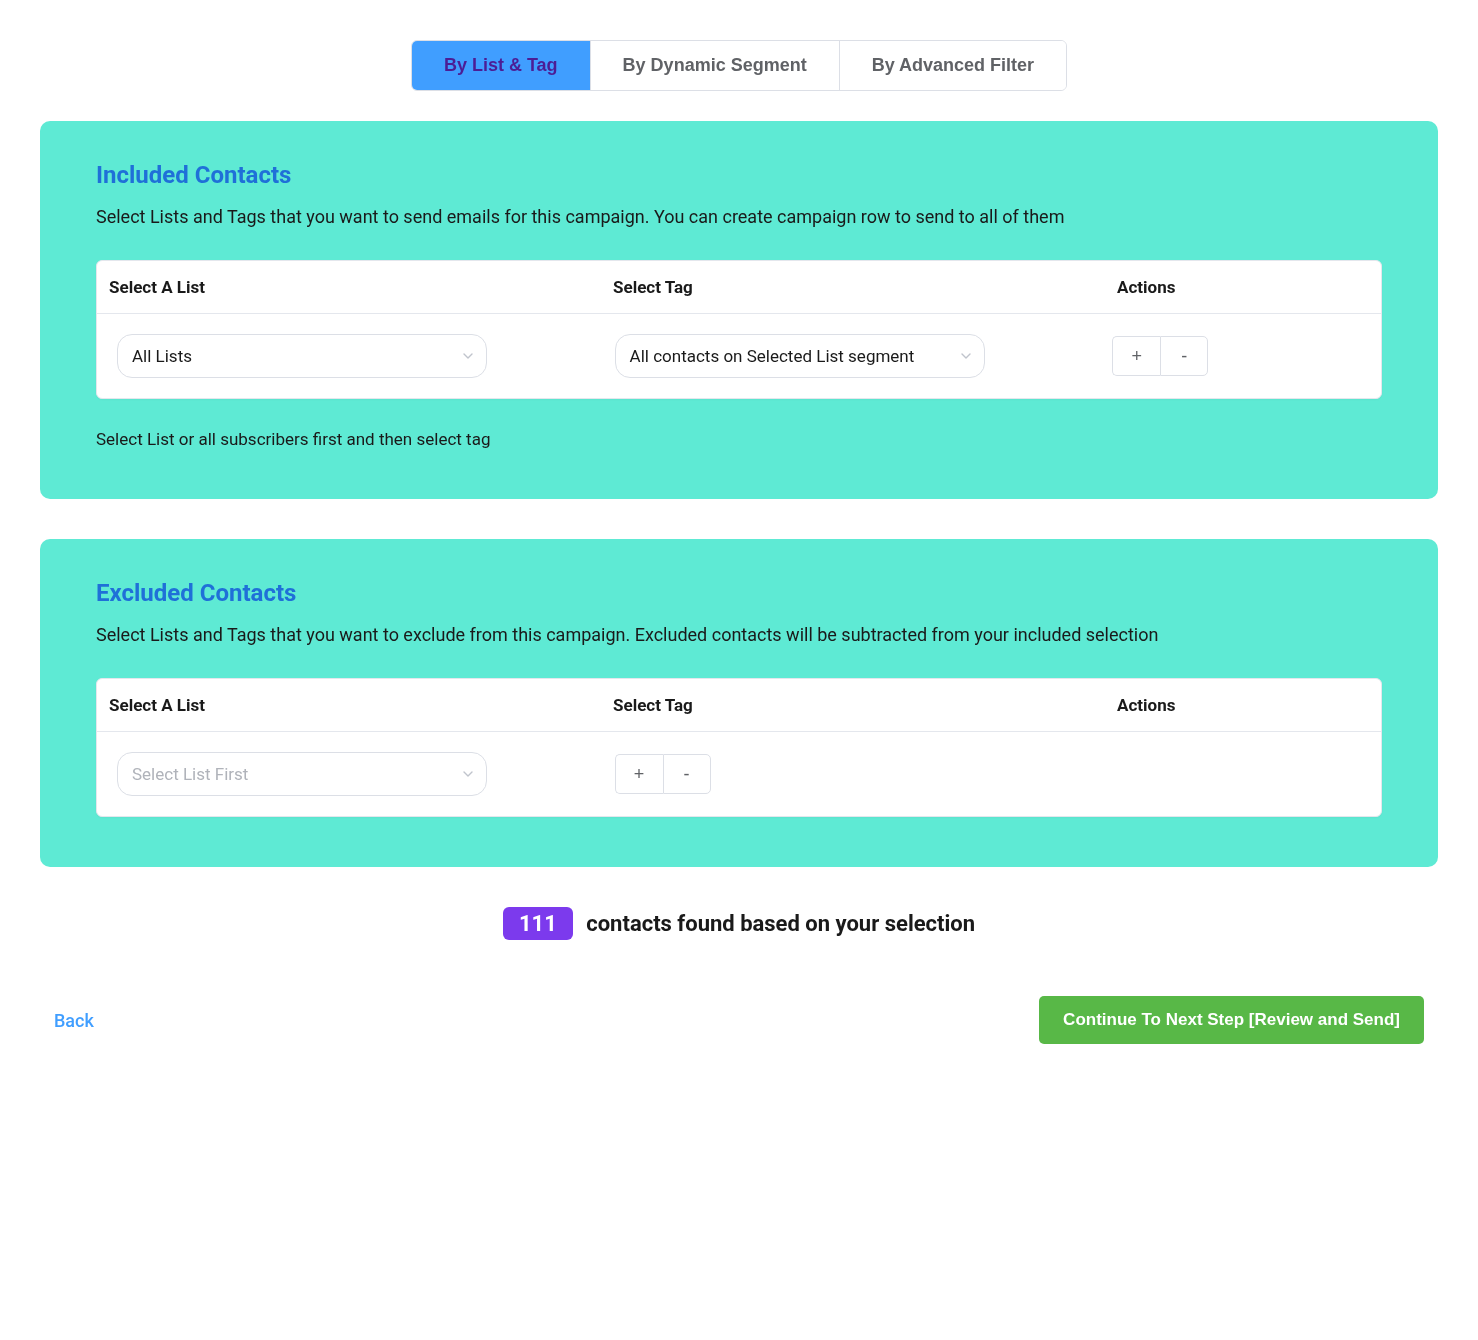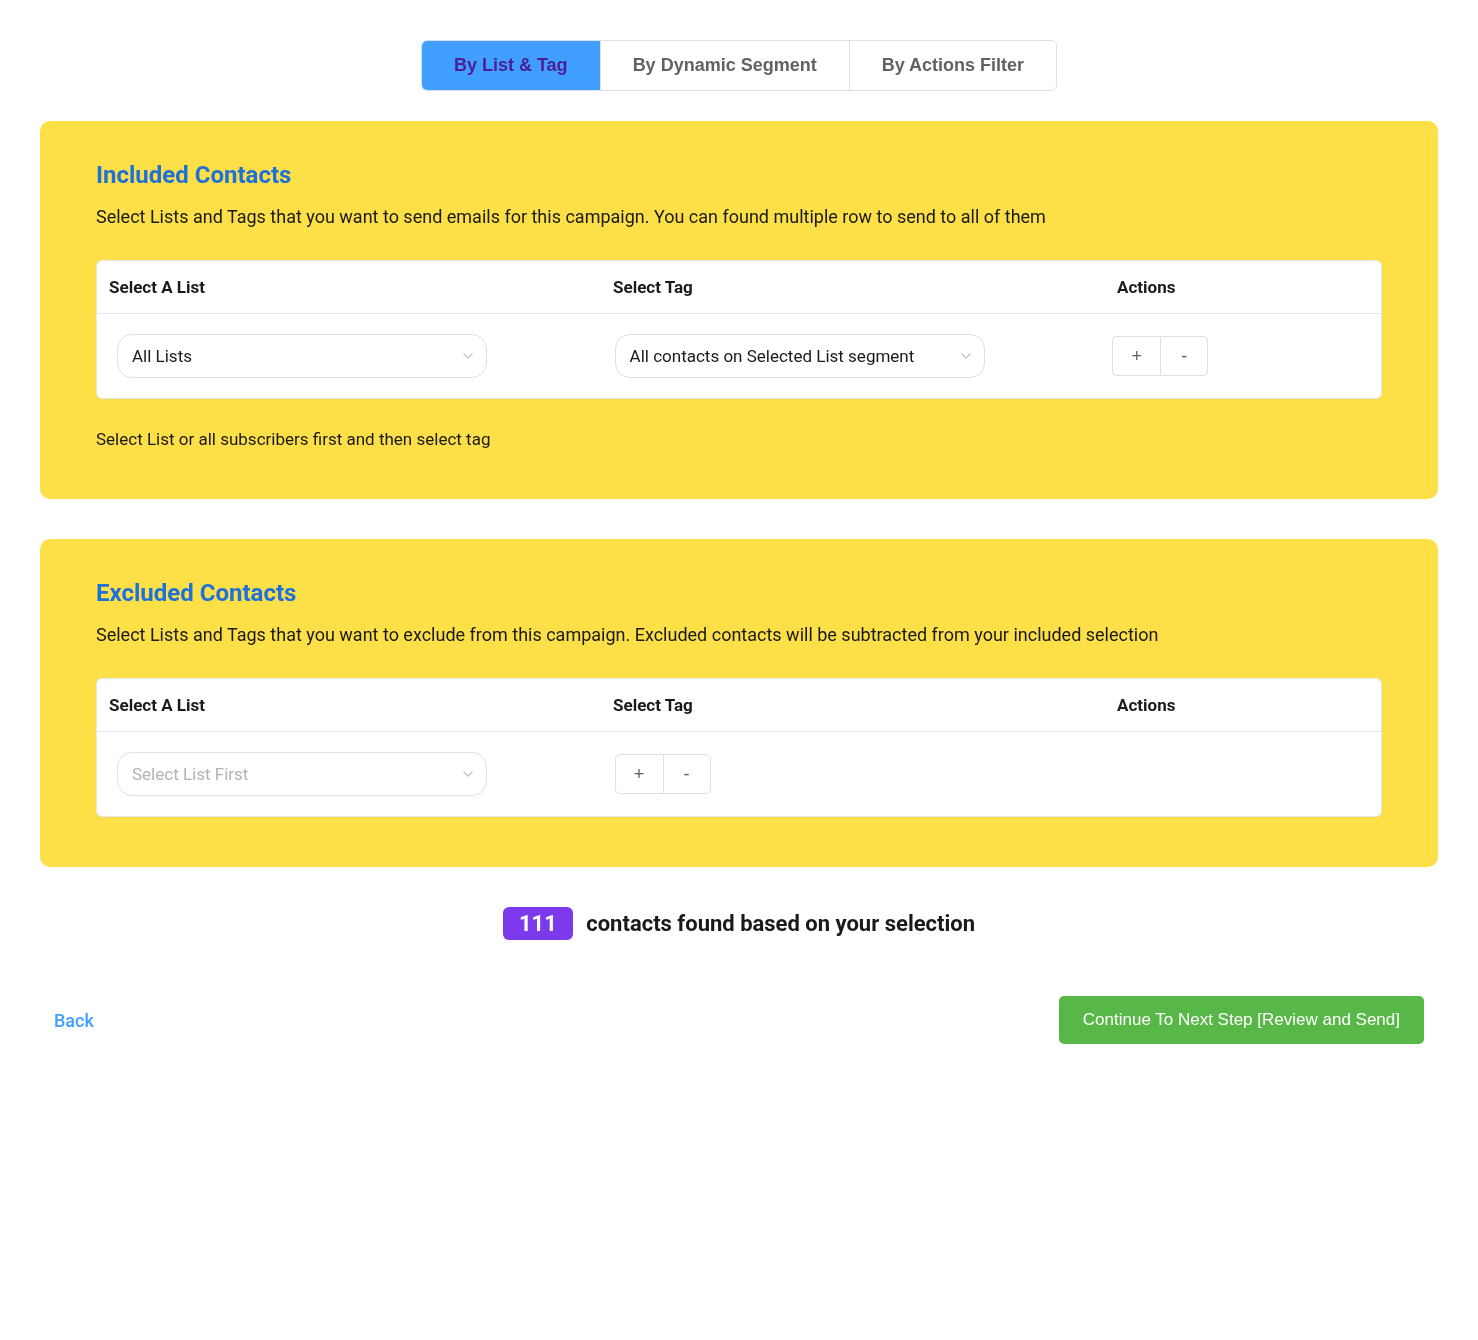--- a/index.html
+++ b/index.html
@@ -36,21 +36,21 @@
       border-right: 1px solid #dcdfe6;
     }
     .tab:last-child {
       border-right: none;
     }
     .tab.active {
       background: #409eff;
       color: #4c1d95;
     }
     .panel {
-      background: #fde047;
+      background: #5eead4;
       border-radius: 10px;
       padding: 40px 56px 50px 56px;
       margin-bottom: 40px;
     }
     .panel-title {
       color: #1f70d8;
       font-size: 24px;
       font-weight: 700;
       margin-bottom: 14px;
     }
@@ -173,38 +173,38 @@
       font-weight: 500;
       cursor: pointer;
     }
     .continue-btn {
       background: #58b847;
       color: #ffffff;
       border: none;
       border-radius: 5px;
       padding: 14px 24px;
       font-size: 17px;
-      font-weight: 400;
+      font-weight: 700;
       cursor: pointer;
     }
   </style>
 </head>
 <body>
 
 <div class="tabs">
   <div class="tab-group">
     <button class="tab active">By List &amp; Tag</button>
     <button class="tab">By Dynamic Segment</button>
-    <button class="tab">By Actions Filter</button>
+    <button class="tab">By Advanced Filter</button>
   </div>
 </div>
 
 <div class="panel">
   <h2 class="panel-title">Included Contacts</h2>
-  <p class="panel-desc">Select Lists and Tags that you want to send emails for this campaign. You can found multiple row to send to all of them</p>
+  <p class="panel-desc">Select Lists and Tags that you want to send emails for this campaign. You can create campaign row to send to all of them</p>
 
   <div class="table-box">
     <div class="table-header">
       <div class="col-list">Select A List</div>
       <div class="col-tag">Select Tag</div>
       <div class="col-actions">Actions</div>
     </div>
     <div class="table-row">
       <div class="col-list">
         <div class="select">

